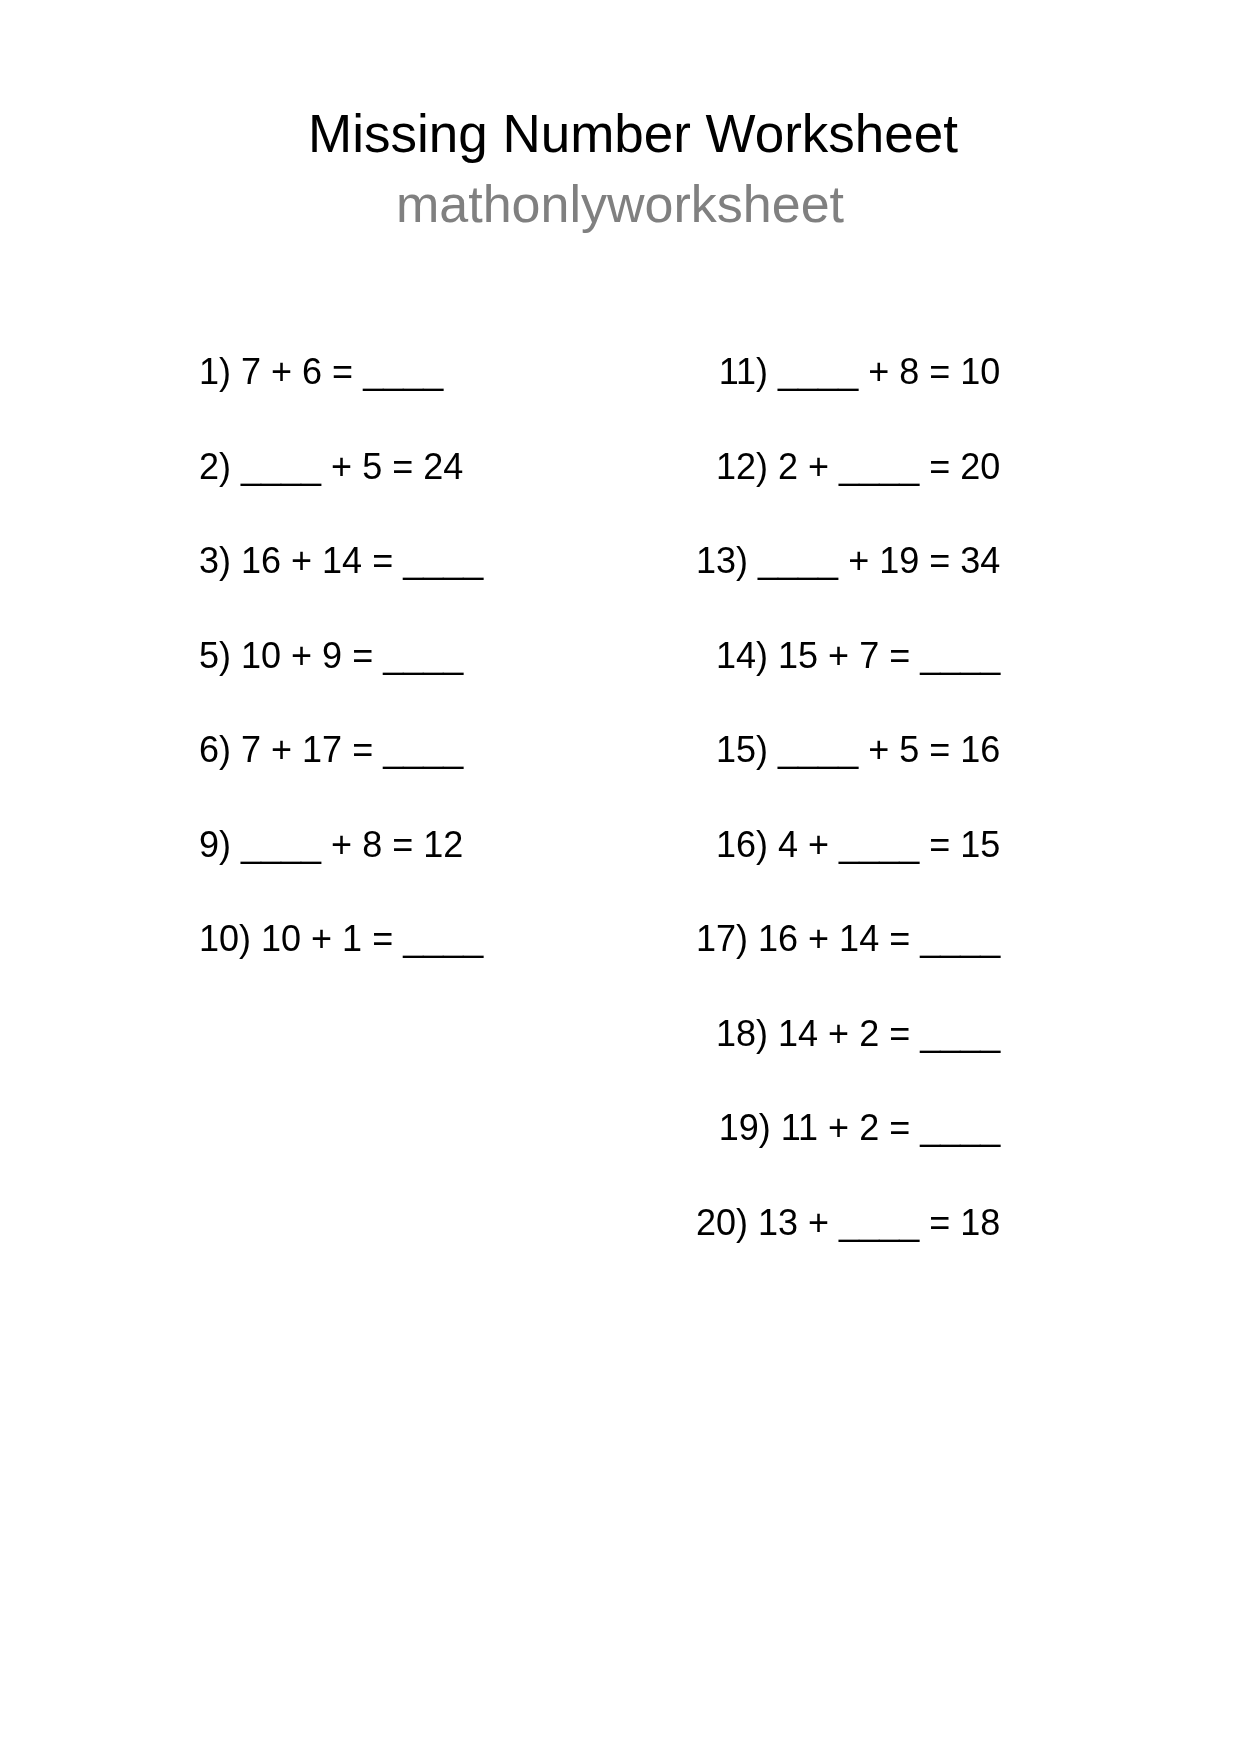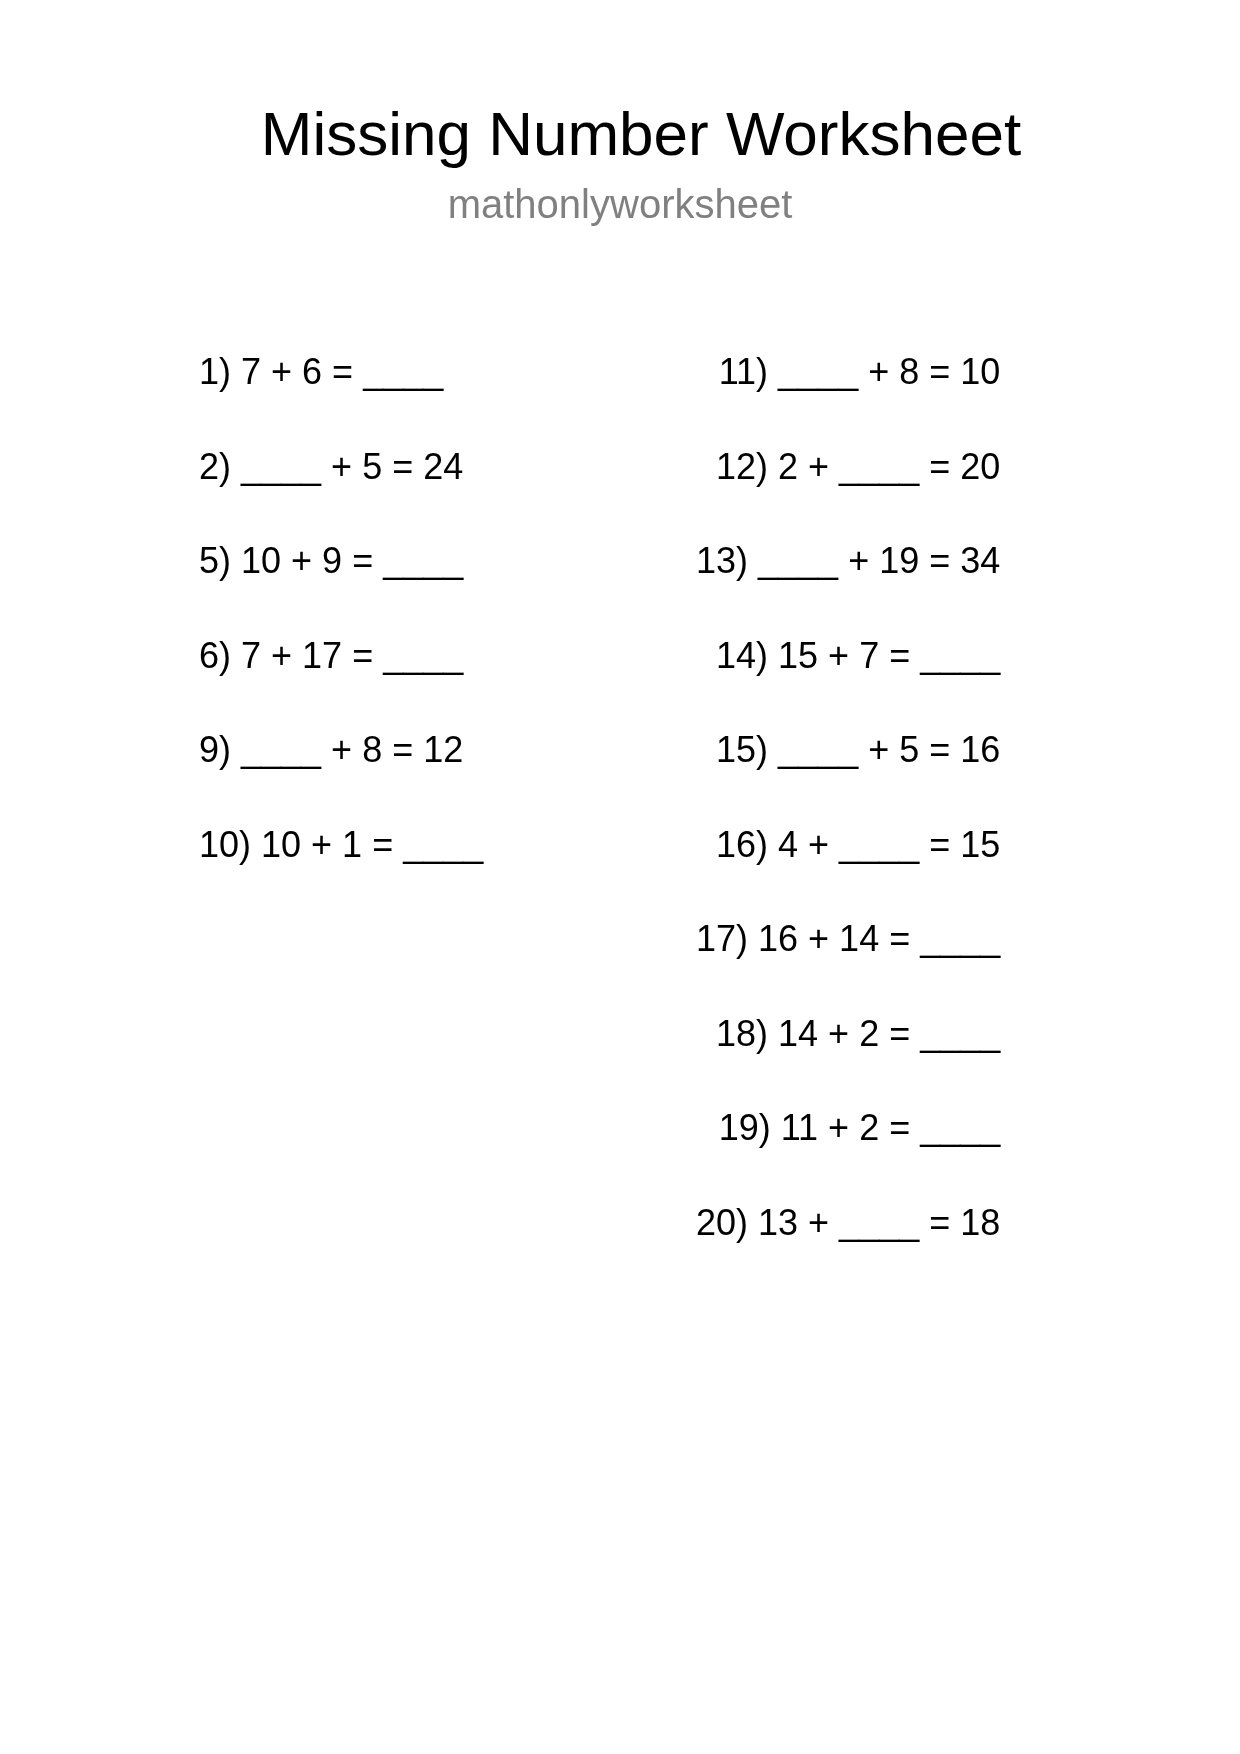--- a/index.html
+++ b/index.html
@@ -16,35 +16,34 @@
       overflow: hidden;
     }
     .title {
       position: absolute;
       top: 96px;
       left: 0;
       width: 1168px;
       padding-left: 98px;
       box-sizing: border-box;
       text-align: center;
-      font-size: 62px;
+      font-size: 53px;
       line-height: 76px;
       font-weight: normal;
       color: #000000;
-      margin-left: 8px;
     }
     .subtitle {
       position: absolute;
       top: 176px;
       left: 0;
       width: 1240px;
       padding-left: 0;
       box-sizing: border-box;
       text-align: center;
-      font-size: 40px;
+      font-size: 52px;
       line-height: 56px;
       color: #808080;
     }
     .column {
       position: absolute;
       top: 342px;
     }
     .col-left { left: 199px; }
     .col-right { left: 696px; text-align: right; }
     .problem {
@@ -59,20 +58,21 @@
   </style>
 </head>
 <body>
 
 <div class="title">Missing Number Worksheet</div>
 <div class="subtitle">mathonlyworksheet</div>
 
 <div class="column col-left">
   <div class="problem"><span>1)</span> <span>7 + 6 = ____</span></div>
   <div class="problem"><span>2)</span> <span>____ + 5 = 24</span></div>
+  <div class="problem"><span>3)</span> <span>16 + 14 = ____</span></div>
   <div class="problem"><span>5)</span> <span>10 + 9 = ____</span></div>
   <div class="problem"><span>6)</span> <span>7 + 17 = ____</span></div>
   <div class="problem"><span>9)</span> <span>____ + 8 = 12</span></div>
   <div class="problem"><span>10)</span> <span>10 + 1 = ____</span></div>
 </div>
 
 <div class="column col-right">
   <div class="problem"><span>11)</span> <span>____ + 8 = 10</span></div>
   <div class="problem"><span>12)</span> <span>2 + ____ = 20</span></div>
   <div class="problem"><span>13)</span> <span>____ + 19 = 34</span></div>

